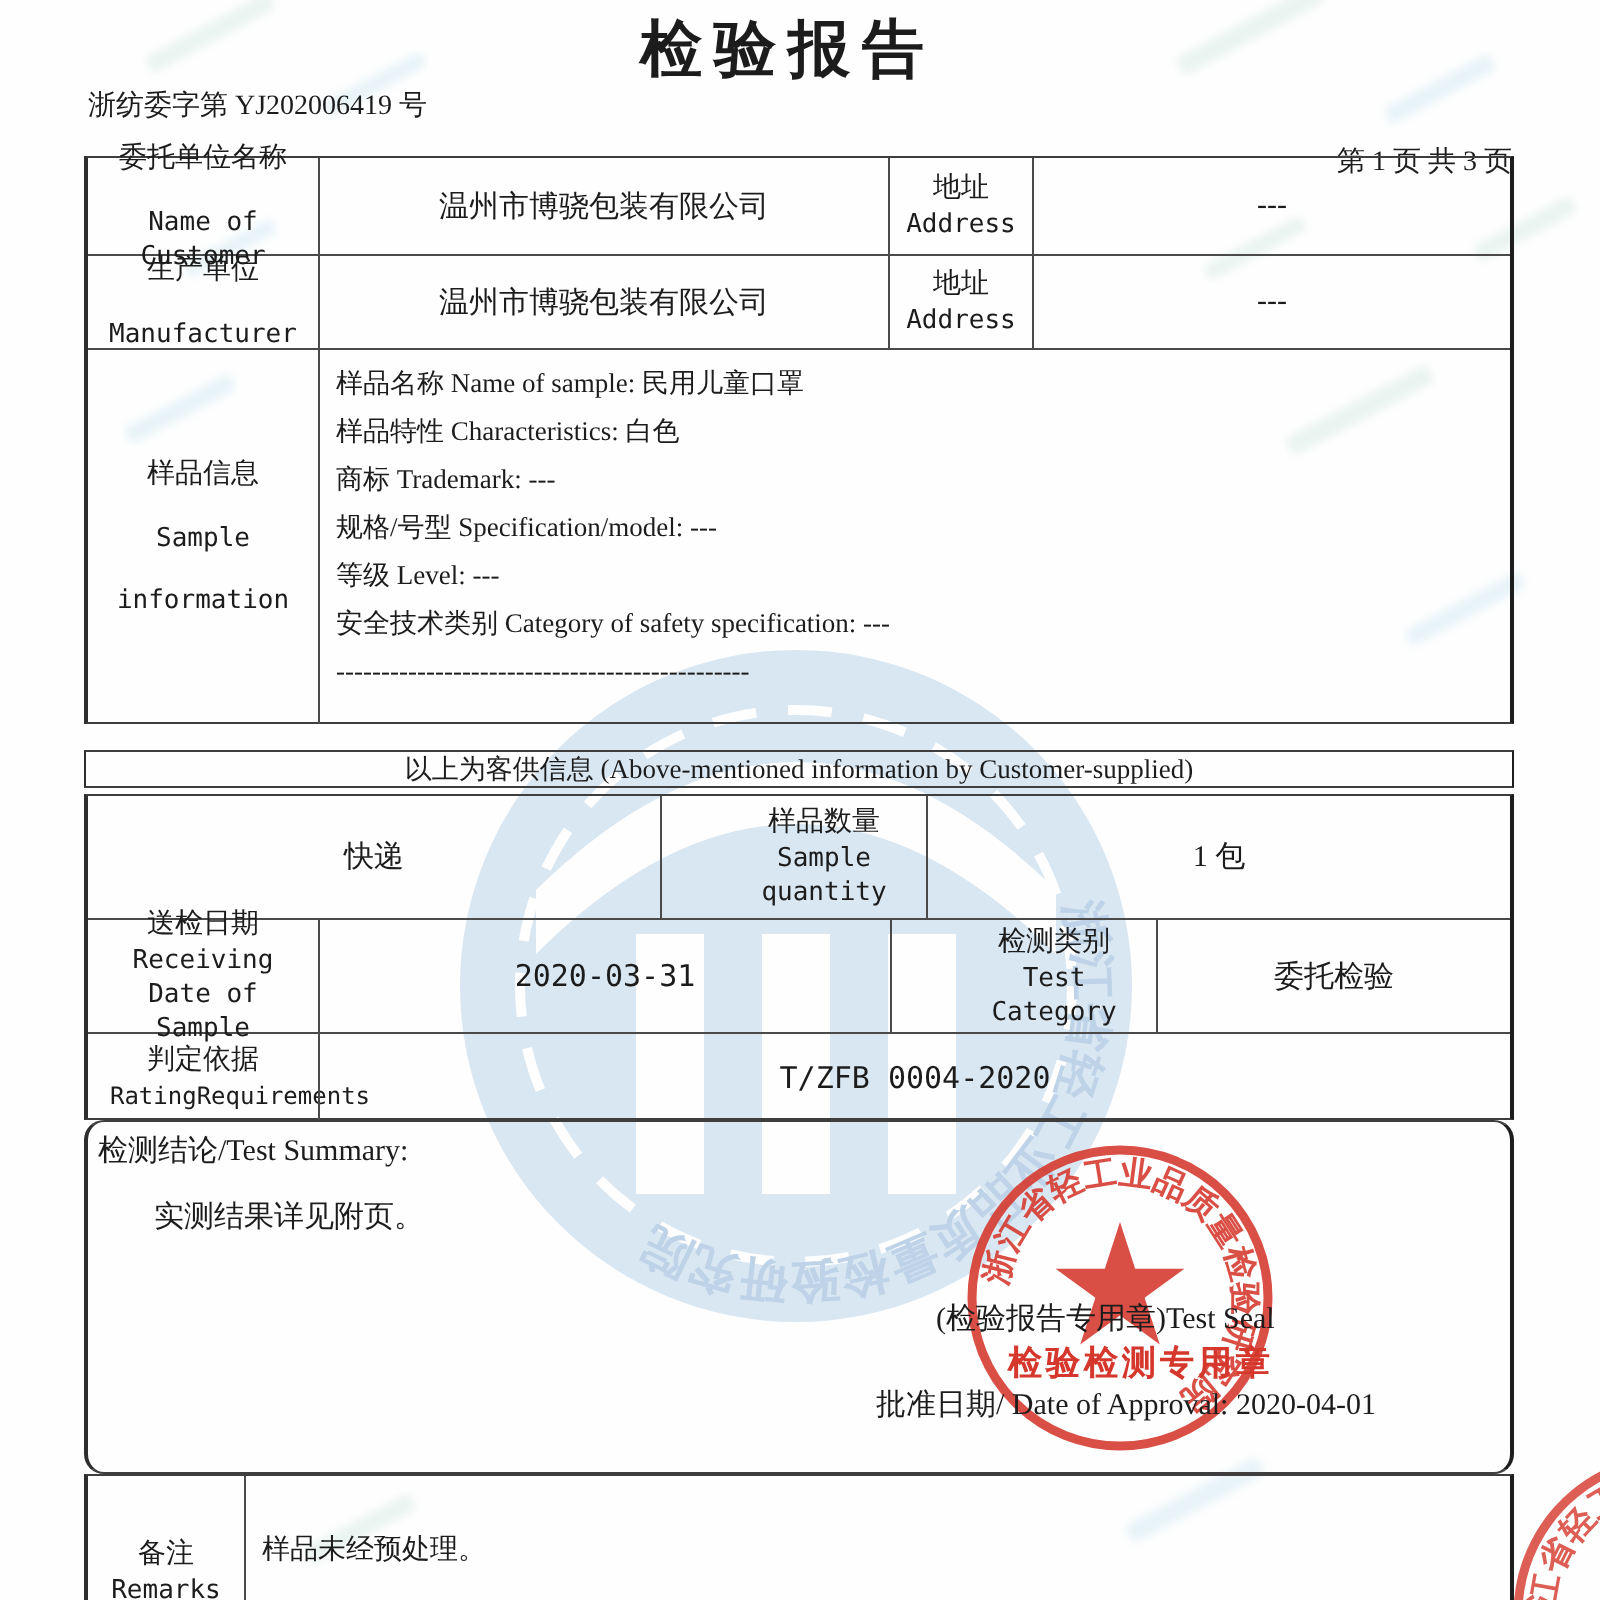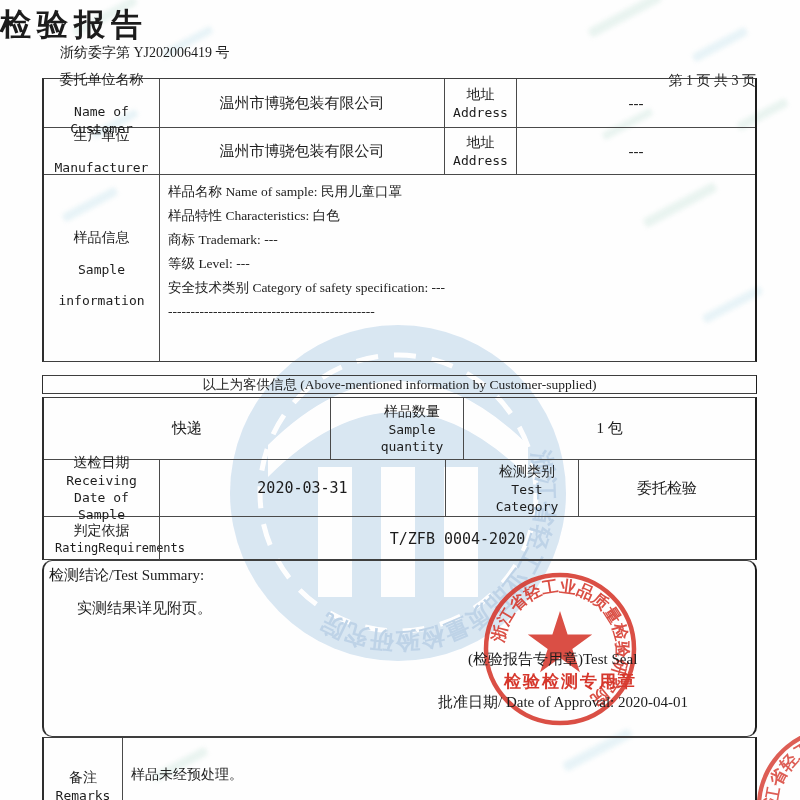--- a/index.html
+++ b/index.html
@@ -5,22 +5,22 @@
   html,body{margin:0;padding:0;background:#ffffff;}
   #page{
     position:relative;width:800px;height:800px;overflow:hidden;
     background:#fefefe;
     font-family:"Liberation Serif","DejaVu Serif",serif;
     color:#1c1c1c;
   }
   .mono{font-family:"DejaVu Sans Mono","Liberation Mono",monospace;}
   .abs{position:absolute;}
   
-  #title{left:0;top:4px;width:788px;text-align:left;font-size:31px;font-weight:bold;letter-spacing:6px;}
-  #report-no{left:44px;top:44px;font-size:14px;margin-left:16px;}
+  #title{left:0;top:4px;width:788px;text-align:center;font-size:31px;font-weight:bold;letter-spacing:6px;}
+  #report-no{left:44px;top:44px;font-size:14px;}
   #page-ind{right:44px;top:44px;font-size:14px;margin-top:28px;}
   
   .block{position:absolute;left:42px;width:715px;box-sizing:border-box;
          border:1px solid #3e3e3e;border-left:2px solid #2e2e2e;border-right:2px solid #1d1d1d;}
   .row{display:flex;box-sizing:border-box;}
   .row + .row{border-top:1px solid #4a4a4a;}
   .cell{box-sizing:border-box;display:flex;flex-direction:column;justify-content:center;
         align-items:center;text-align:center;padding:2px 3px;}
   .cell + .cell{border-left:1px solid #4a4a4a;}
   .zh{font-size:14px;line-height:19px;}
@@ -141,20 +141,21 @@
     <div class="row" id="row-sample">
       <div class="cell c-label">
         <span class="zh">样品信息</span>
         <span class="en">Sample</span>
         <span class="en">information</span>
       </div>
       <div class="cell" id="sample-lines" style="flex:1;">
         <span class="line">样品名称 Name of sample: 民用儿童口罩</span>
         <span class="line">样品特性 Characteristics: 白色</span>
         <span class="line">商标 Trademark: ---</span>
+        <span class="line">规格/号型 Specification/model: ---</span>
         <span class="line">等级 Level: ---</span>
         <span class="line">安全技术类别 Category of safety specification: ---</span>
         <span class="line">----------------------------------------------</span>
       </div>
     </div>
   </div>
 
   <div id="block-note" class="block overlay">
     <span>以上为客供信息 (Above-mentioned information by Customer-supplied)</span>
   </div>

